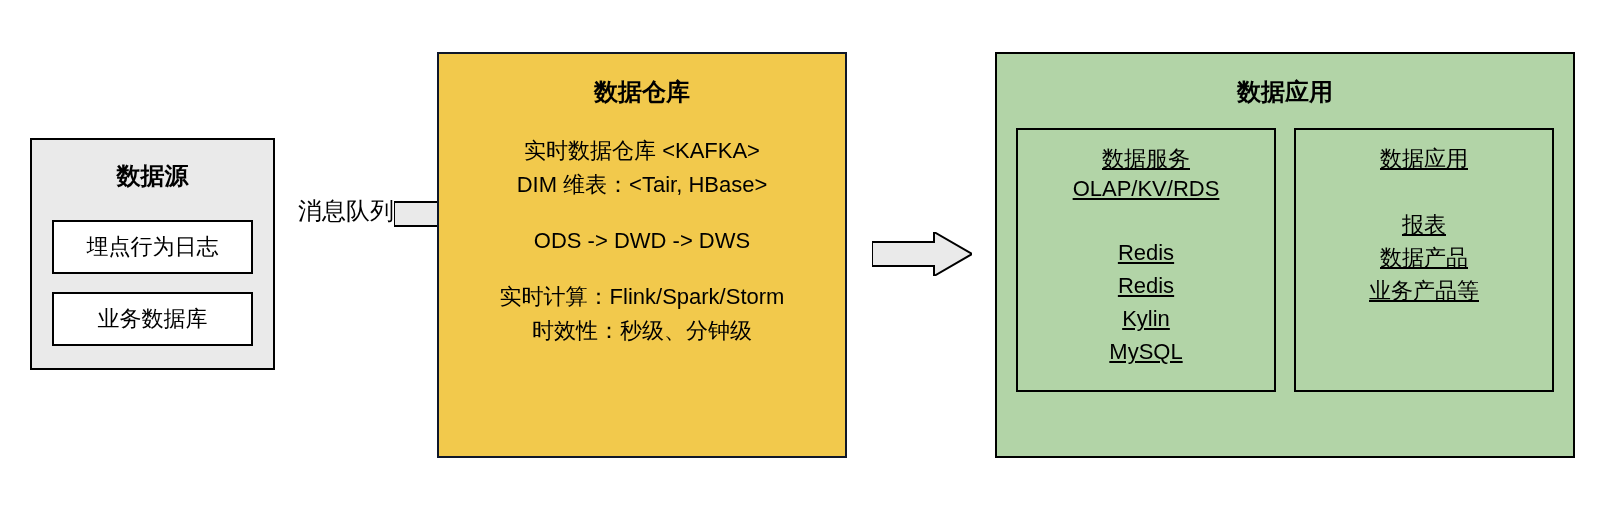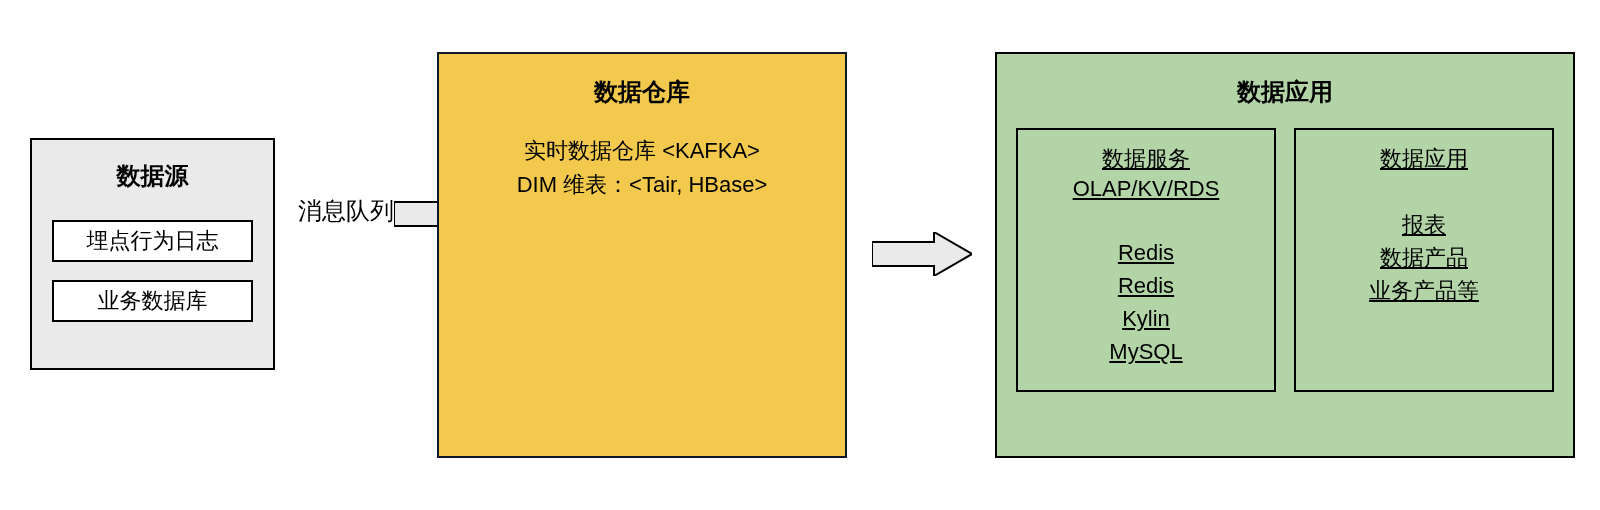--- a/index.html
+++ b/index.html
@@ -36,21 +36,21 @@
     .data-source-title {
       font-size: 24px;
       font-weight: bold;
       margin-bottom: 28px;
       margin-top: 4px;
     }
     .inner-box {
       background: #ffffff;
       border: 2px solid #000;
       font-size: 22px;
-      padding: 4px 0;
+      padding: 10px 0;
       margin: 0 4px 18px 4px;
     }
     .arrow-group {
       position: absolute;
       display: flex;
       flex-direction: row;
       align-items: center;
     }
     .arrow-label {
       font-size: 24px;
@@ -142,20 +142,27 @@
       <polygon points="0,10 62,10 62,0 100,22 62,44 62,34 0,34" fill="#eaeaea" stroke="#000" stroke-width="2"></polygon>
     </svg>
   </div>
 
   <div class="box warehouse-box">
     <div class="warehouse-title">数据仓库</div>
     <div class="warehouse-block">
       <div class="warehouse-line">实时数据仓库 &lt;KAFKA&gt;</div>
       <div class="warehouse-line">DIM 维表：&lt;Tair, HBase&gt;</div>
     </div>
+    <div class="warehouse-block">
+      <div class="warehouse-line">ODS -&gt; DWD -&gt; DWS</div>
+    </div>
+    <div class="warehouse-block">
+      <div class="warehouse-line">实时计算：Flink/Spark/Storm</div>
+      <div class="warehouse-line">时效性：秒级、分钟级</div>
+    </div>
   </div>
 
   <div class="arrow-group" style="left:872px; top:232px;">
     <svg class="arrow" viewBox="0 0 100 44">
       <polygon points="0,10 62,10 62,0 100,22 62,44 62,34 0,34" fill="#eaeaea" stroke="#000" stroke-width="2"></polygon>
     </svg>
   </div>
 
   <div class="box app-box">
     <div class="app-title">数据应用</div>

